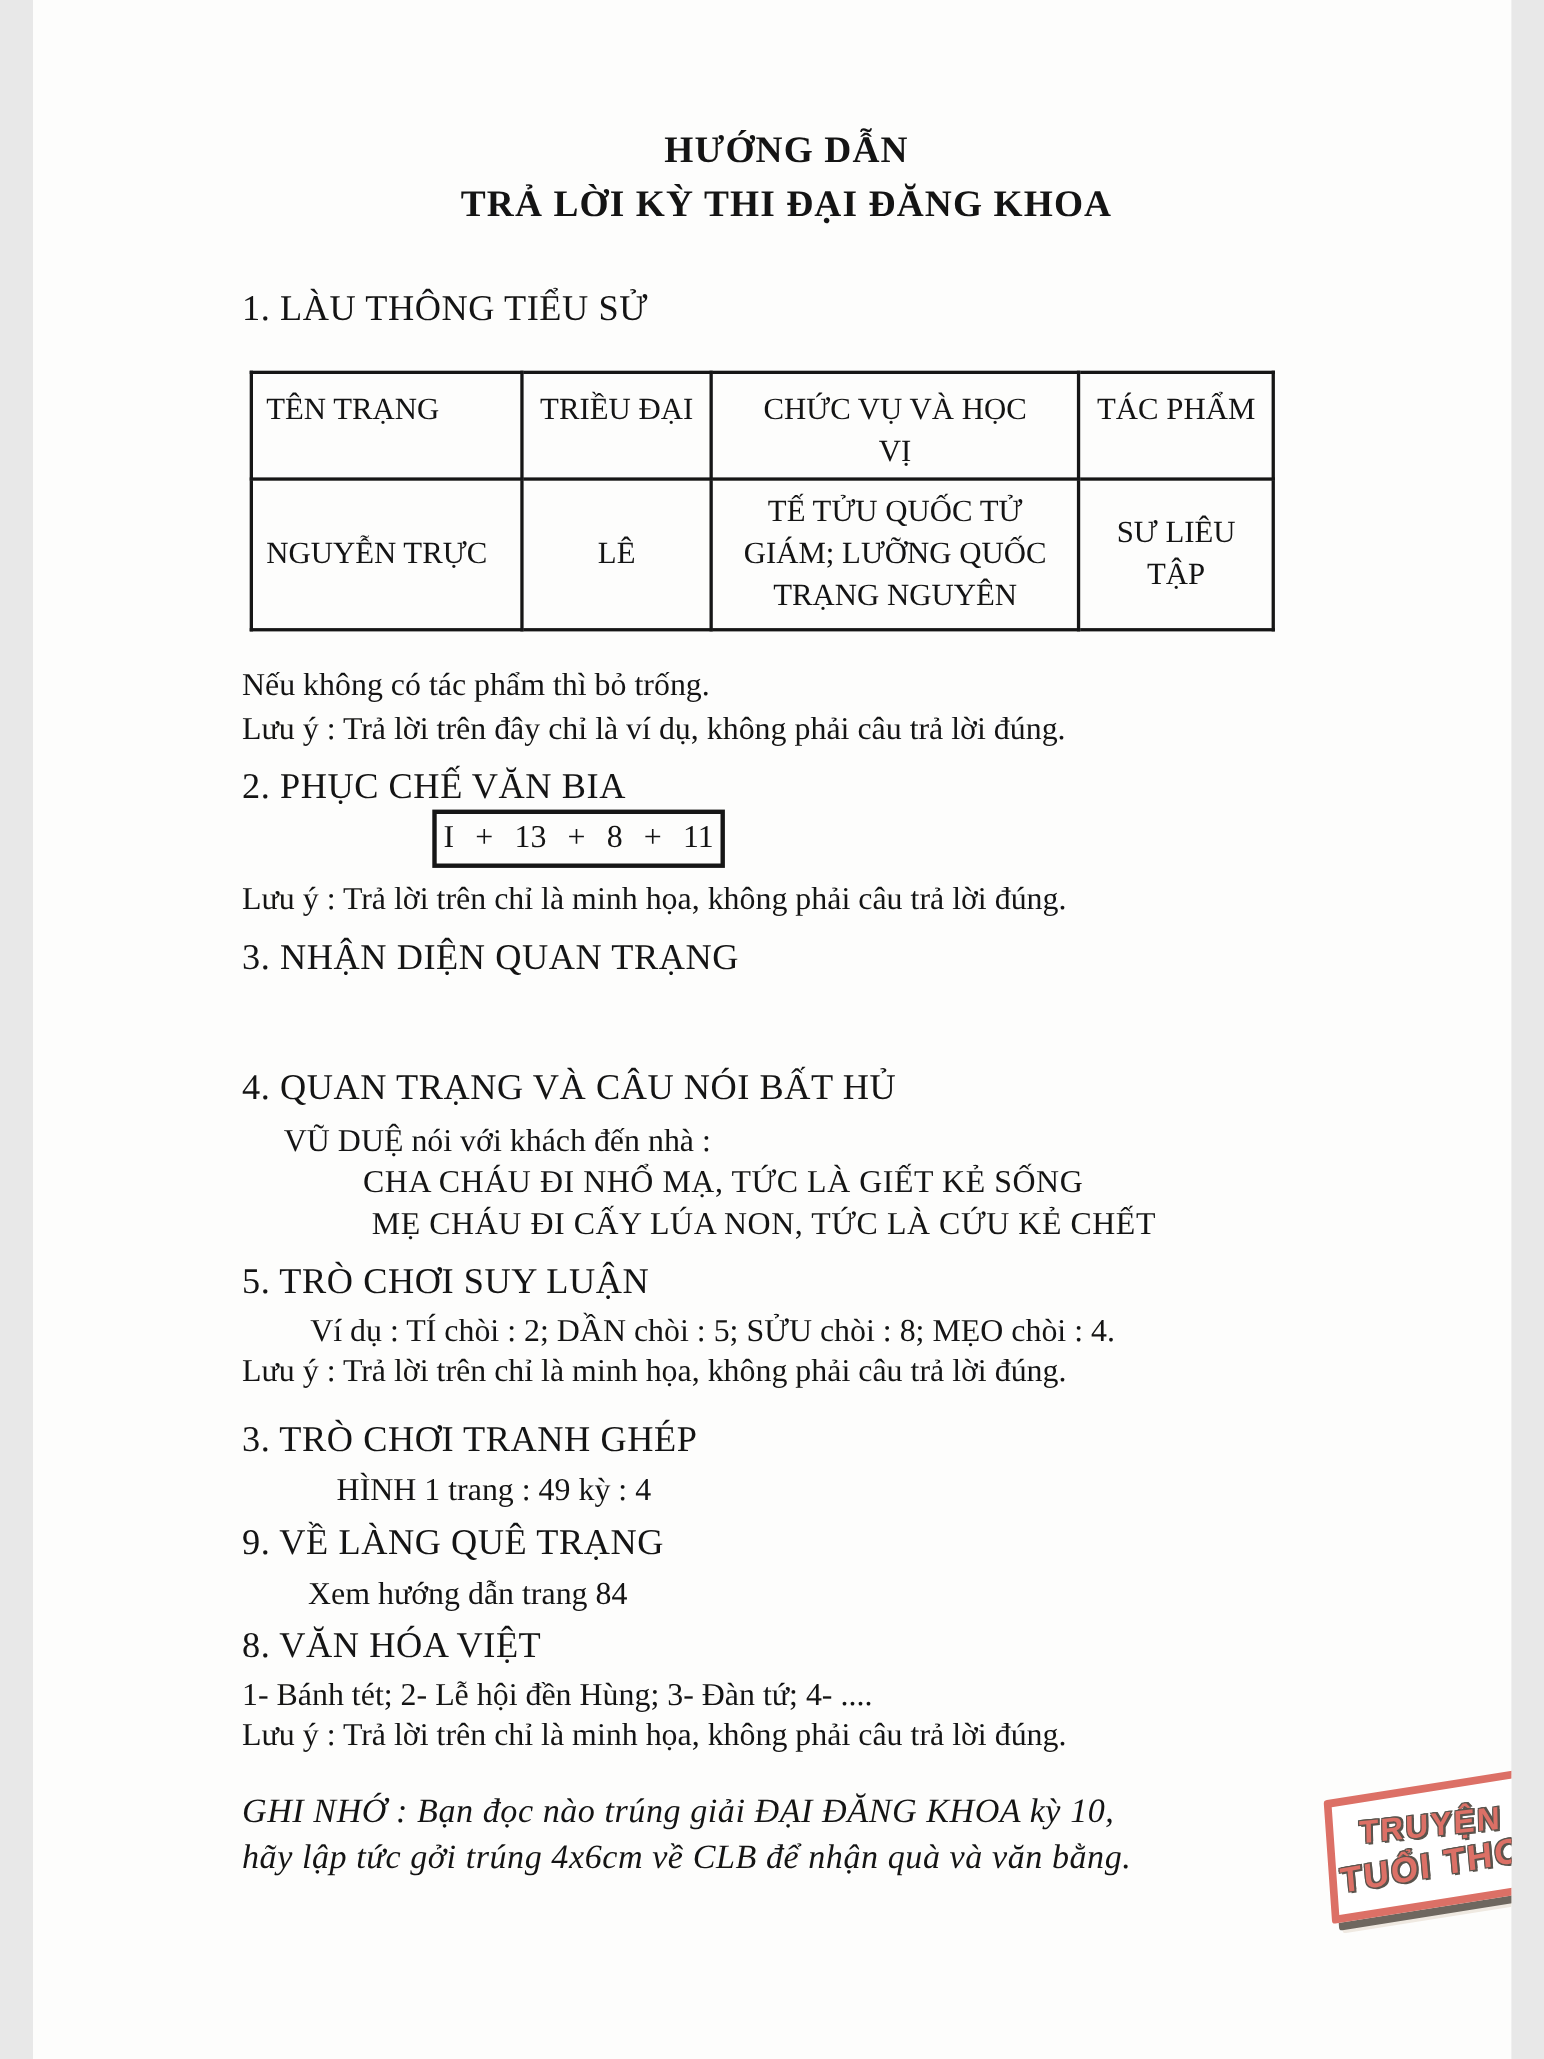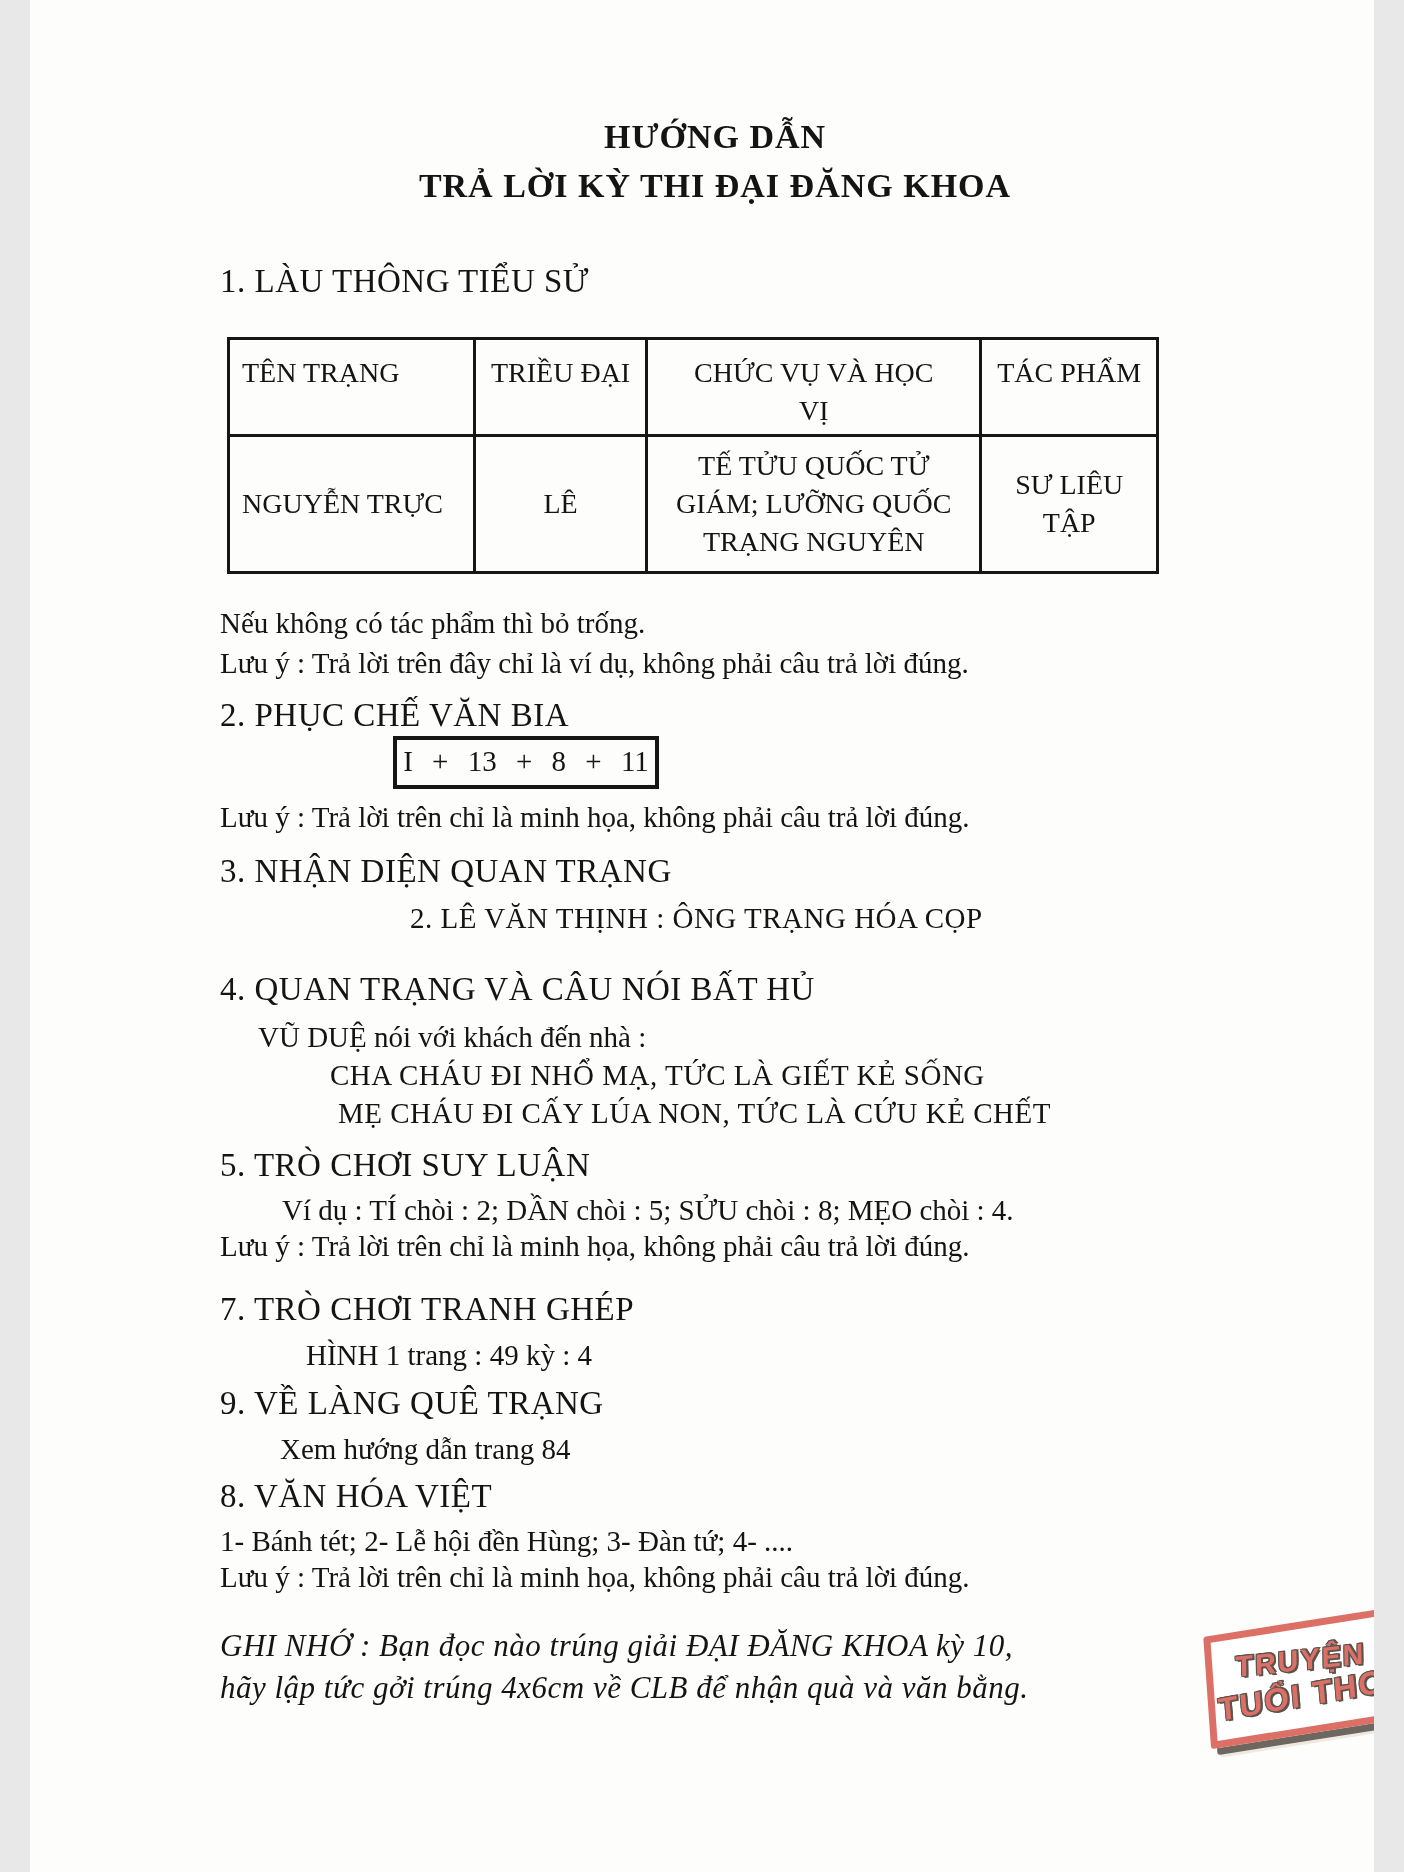--- a/index.html
+++ b/index.html
@@ -103,32 +103,31 @@
     </table>
 
   <div class="abs body" style="top:607px;">Nếu không có tác phẩm thì bỏ trống.</div>
   <div class="abs body" style="top:647px;">Lưu ý : Trả lời trên đây chỉ là ví dụ, không phải câu trả lời đúng.</div>
 
   <div class="abs heading" style="top:697px;">2. PHỤC CHẾ VĂN BIA</div>
   <div class="ansbox">I + 13 + 8 + 11</div>
   <div class="abs body" style="top:801px;">Lưu ý : Trả lời trên chỉ là minh họa, không phải câu trả lời đúng.</div>
 
   <div class="abs heading" style="top:853px;">3. NHẬN DIỆN QUAN TRẠNG</div>
-  <div class="abs caps" style="top:902px; left:380px;">2. LÊ VĂN THỊNH : ÔNG TRẠNG HÓA CỌP</div>
 
   <div class="abs heading" style="top:971px;">4. QUAN TRẠNG VÀ CÂU NÓI BẤT HỦ</div>
   <div class="abs caps" style="top:1059px; left:300px;">CHA CHÁU ĐI NHỔ MẠ, TỨC LÀ GIẾT KẺ SỐNG</div>
   <div class="abs body" style="top:1021px; left:228px;">VŨ DUỆ nói với khách đến nhà :</div>
   <div class="abs caps" style="top:1097px; left:308px;">MẸ CHÁU ĐI CẤY LÚA NON, TỨC LÀ CỨU KẺ CHẾT</div>
 
   <div class="abs heading" style="top:1147px;">5. TRÒ CHƠI SUY LUẬN</div>
   <div class="abs body" style="top:1194px; left:252px;">Ví dụ : TÍ chòi : 2; DẦN chòi : 5; SỬU chòi : 8; MẸO chòi : 4.</div>
   <div class="abs body" style="top:1230px;">Lưu ý : Trả lời trên chỉ là minh họa, không phải câu trả lời đúng.</div>
 
-  <div class="abs heading" style="top:1291px;">7. TRÒ CHƠI TRANH GHÉP</div>
+  <div class="abs heading" style="top:1291px;">3. TRÒ CHƠI TRANH GHÉP</div>
   <div class="abs body" style="top:1339px; left:276px;">HÌNH 1 trang : 49 kỳ : 4</div>
 
   <div class="abs heading" style="top:1385px;">9. VỀ LÀNG QUÊ TRẠNG</div>
   <div class="abs body" style="top:1433px; left:250px;">Xem hướng dẫn trang 84</div>
 
   <div class="abs heading" style="top:1478px;">8. VĂN HÓA VIỆT</div>
   <div class="abs body" style="top:1525px;">1- Bánh tét; 2- Lễ hội đền Hùng; 3- Đàn tứ; 4- ....</div>
   <div class="abs body" style="top:1561px;">Lưu ý : Trả lời trên chỉ là minh họa, không phải câu trả lời đúng.</div>
 
   <div class="abs footer" style="top:1628px;">GHI NHỚ : Bạn đọc nào trúng giải ĐẠI ĐĂNG KHOA kỳ 10,</div>

